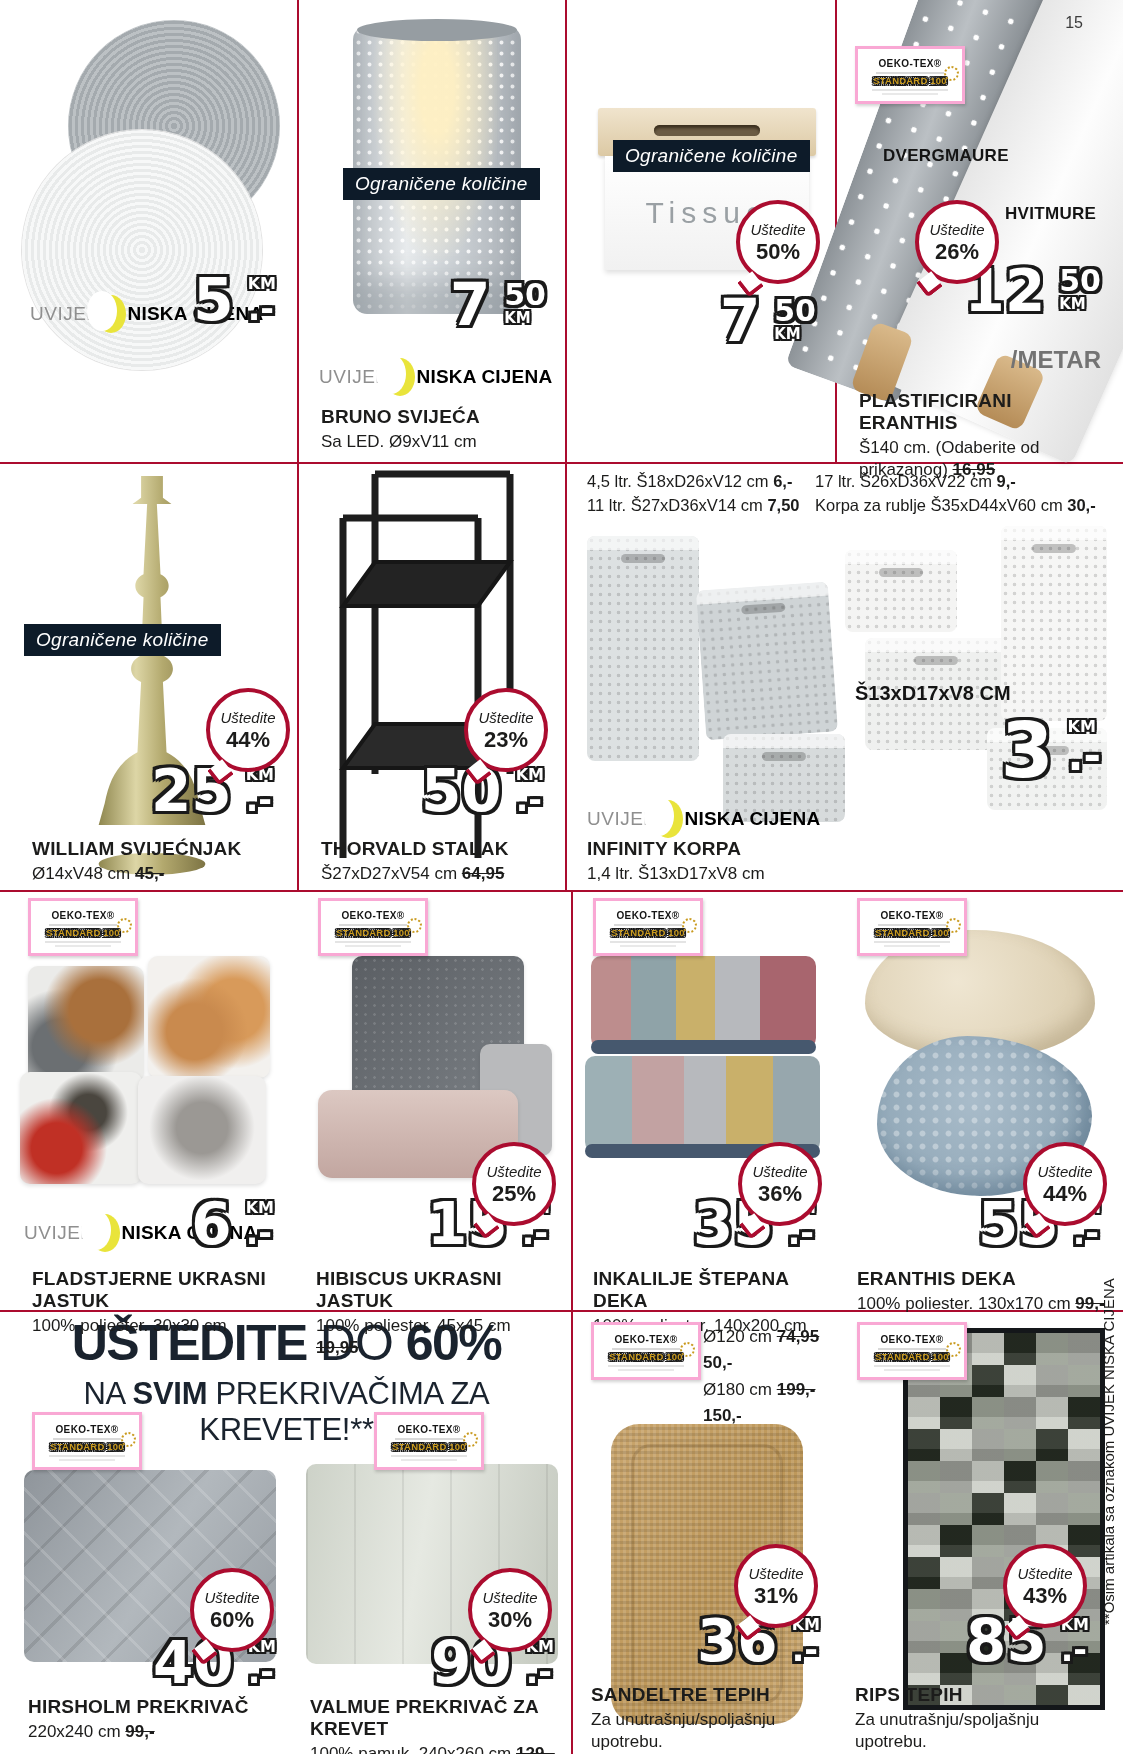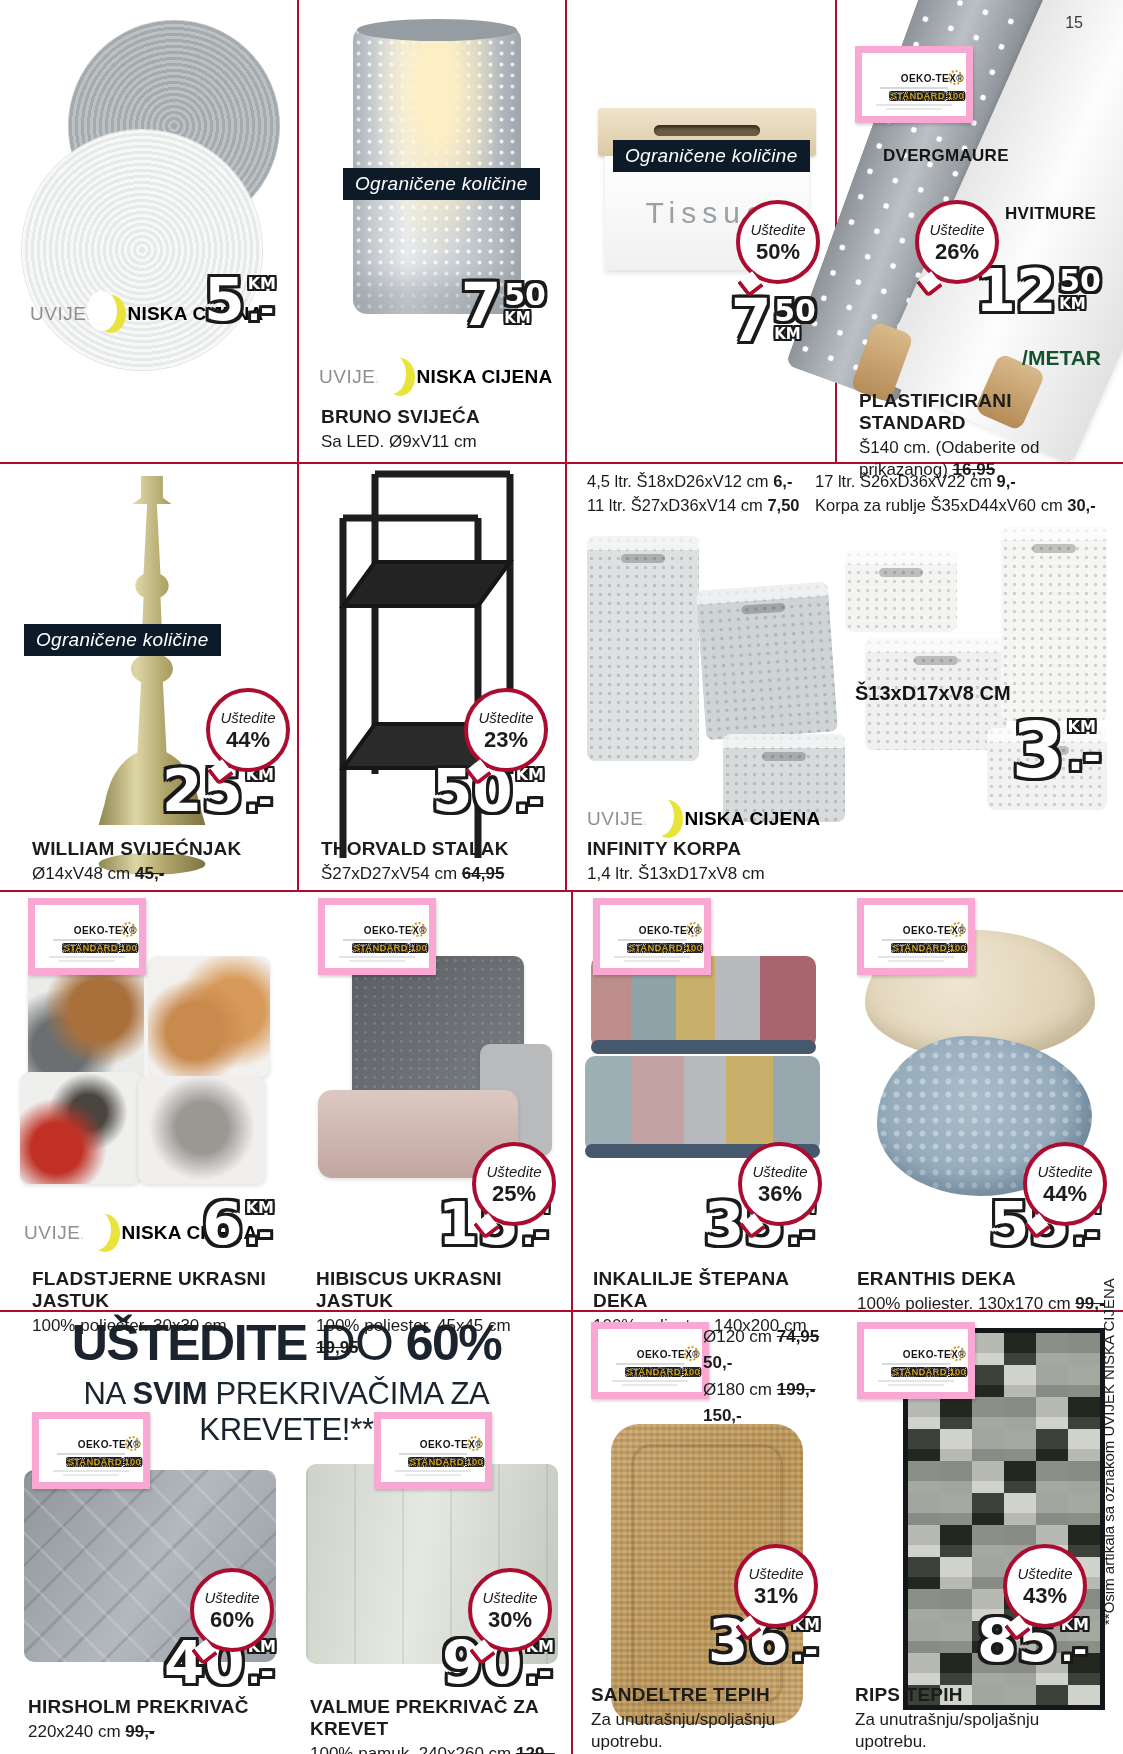--- a/index.html
+++ b/index.html
@@ -11,32 +11,32 @@
   
   .card{position:absolute;}
   .tb{position:absolute;z-index:6;}
   .pname{font-weight:bold;font-size:19px;line-height:1.17;color:#1c1c1b;letter-spacing:.2px;}
   .pdesc{font-size:17px;line-height:1.28;color:#1c1c1b;margin-top:3px;}
   .old{font-weight:bold;}
   
   .price{position:absolute;display:flex;align-items:flex-start;z-index:7;
          font-family:"DejaVu Sans",sans-serif;font-weight:bold;color:#fff;}
   .p-main{font-size:58px;line-height:.88;}
-  .p-col{display:flex;flex-direction:column;align-items:flex-start;margin-left:3px;}
+  .p-col{display:flex;flex-direction:column;align-items:flex-start;margin-left:14px;}
   .p-top{font-size:16px;margin-top:1px;line-height:1;}
   .p-bot{font-size:33px;line-height:.9;margin-top:2px;}
   .price.dec .p-top{font-size:30px;line-height:.9;}
   .price.dec .p-bot{font-size:15px;margin-top:4px;}
   .price.big .p-main{font-size:76px;}
   .price.big .p-bot{font-size:42px;}
   .o3{text-shadow:-3px -3px 0 #1a1a1a,0 -3px 0 #1a1a1a,3px -3px 0 #1a1a1a,
       -3px 0 0 #1a1a1a,3px 0 0 #1a1a1a,-3px 3px 0 #1a1a1a,0 3px 0 #1a1a1a,3px 3px 0 #1a1a1a;}
   .o2{text-shadow:-2px -2px 0 #1a1a1a,0 -2px 0 #1a1a1a,2px -2px 0 #1a1a1a,
       -2px 0 0 #1a1a1a,2px 0 0 #1a1a1a,-2px 2px 0 #1a1a1a,0 2px 0 #1a1a1a,2px 2px 0 #1a1a1a;}
-  .pmetar{position:absolute;z-index:7;font-weight:bold;font-size:21px;color:#14532d;}
+  .pmetar{position:absolute;z-index:7;font-weight:bold;font-size:24px;color:#737373;}
   
   .bubble{position:absolute;width:76px;height:76px;border-radius:50%;background:#fff;
           border:4px solid #ab0c2f;display:flex;flex-direction:column;align-items:center;
           justify-content:center;z-index:8;}
   .bubble::after{content:"";position:absolute;left:1px;bottom:-14px;width:15px;height:15px;
           background:#fff;border-left:4px solid #ab0c2f;border-bottom:4px solid #ab0c2f;
           border-bottom-left-radius:5px;transform:rotate(-38deg);}
   .bubble .save{font-size:15px;font-style:italic;line-height:1;margin-bottom:4px;color:#1c1c1b;}
   .bubble .pct{font-size:22px;font-weight:bold;line-height:1;color:#1c1c1b;}
   
@@ -45,22 +45,22 @@
   
   .alp{position:absolute;display:flex;align-items:center;white-space:nowrap;z-index:7;}
   .alp .t1{color:#8f8f8f;font-size:19px;letter-spacing:.5px;}
   .alp .moon{position:relative;width:22px;height:42px;margin:0 4px 0 2px;}
   .alp .moon i{position:absolute;left:-6px;top:2px;width:30px;height:38px;border-radius:50%;
         background:#e9e43b;display:block;}
   .alp .moon i::after{content:"";position:absolute;left:-9px;top:-4px;width:30px;height:40px;
         border-radius:50%;background:#fff;}
   .alp .t2{color:#000000;font-weight:bold;font-size:19px;letter-spacing:.2px;}
   
-  .oeko{position:absolute;width:100px;padding:21px 2px 6px;background:#fff;border:7px solid #f9a8d4;
-        box-shadow:1px 2px 3px rgba(0,0,0,.18);text-align:right;z-index:6;}
+  .oeko{position:absolute;width:100px;padding:10px 2px 6px;background:#fff;border:3px solid #f9a8d4;
+        box-shadow:1px 2px 3px rgba(0,0,0,.18);text-align:center;z-index:6;}
   .oeko .o1{font-size:10px;font-weight:bold;letter-spacing:.4px;color:#141414;line-height:1;}
   .oeko .bar{height:2px;background:#d9d9d9;margin:3px 16px 2px;}
   .oeko .o2{font-size:9.5px;font-weight:bold;color:#c99a1e;letter-spacing:.2px;line-height:1.1;}
   .oeko .bar2{height:2px;background:#e4e4e4;margin:3px 12px 0;}
   .oeko .bar3{height:2px;background:#e9e9e9;margin:2px 22px 0;}
   .oeko::after{content:"";position:absolute;right:3px;top:17px;width:11px;height:11px;
         border-radius:50%;border:2px dotted #c99a1e;}
   
   #banner{position:absolute;left:10px;top:1318px;width:553px;text-align:center;color:#1a232e;z-index:5;}
   #banner .b1{font-size:50px;line-height:1;letter-spacing:-1px;}
@@ -265,21 +265,21 @@
     </div>
     <div class="price dec" style="right:14px;top:258px">
       <span class="p-main o3">12</span>
       <span class="p-col">
         <span class="p-top o3">50</span>
         <span class="p-bot o2">KM</span>
       </span>
     </div>
     <div class="pmetar" style="right:14px;top:338px">/METAR</div>
     <div class="tb" style="left:16px;top:382px;width:250px">
-      <div class="pname">PLASTIFICIRANI STANDARD</div>
+      <div class="pname">PLASTIFICIRANI ERANTHIS</div>
       <div class="pdesc">
         <span>Š140 cm. (Odaberite od</span><br>
         <span>prikazanog)</span>
         <s class="old">16,95</s>
       </div>
     </div>
   </div>
 
   <div class="card" id="c5" style="left:10px;top:466px;width:280px;height:420px">
     <svg class="cstick" viewBox="0 0 90 330">

